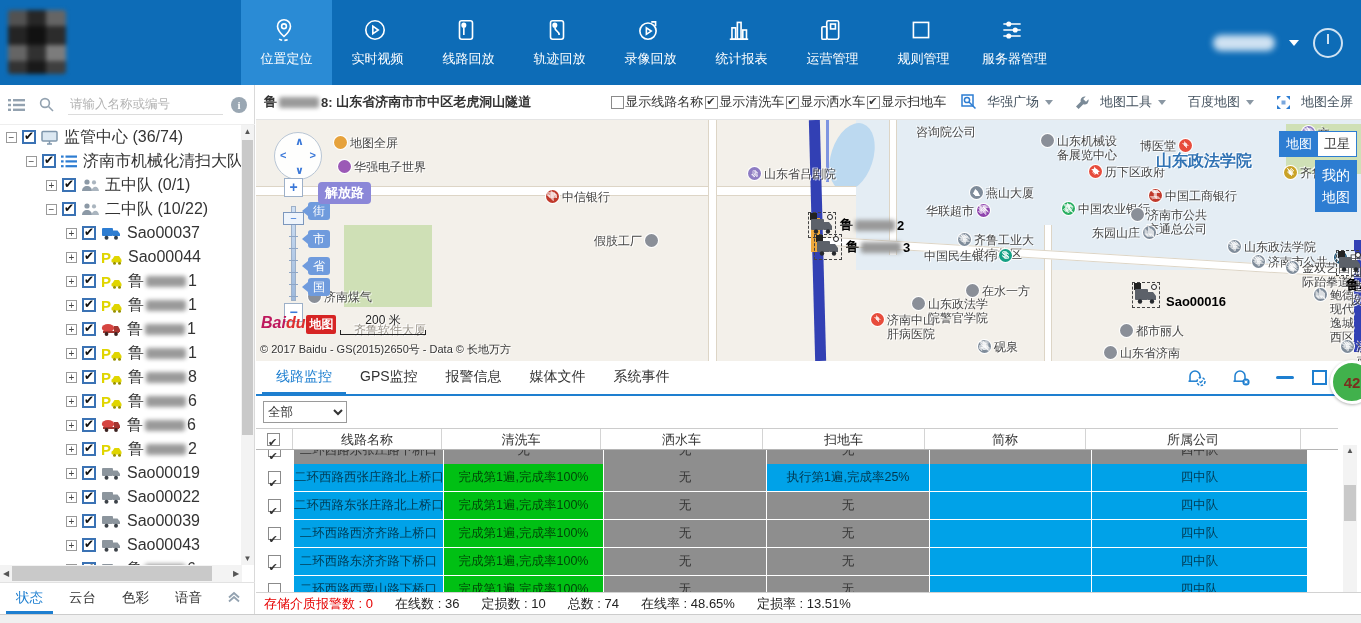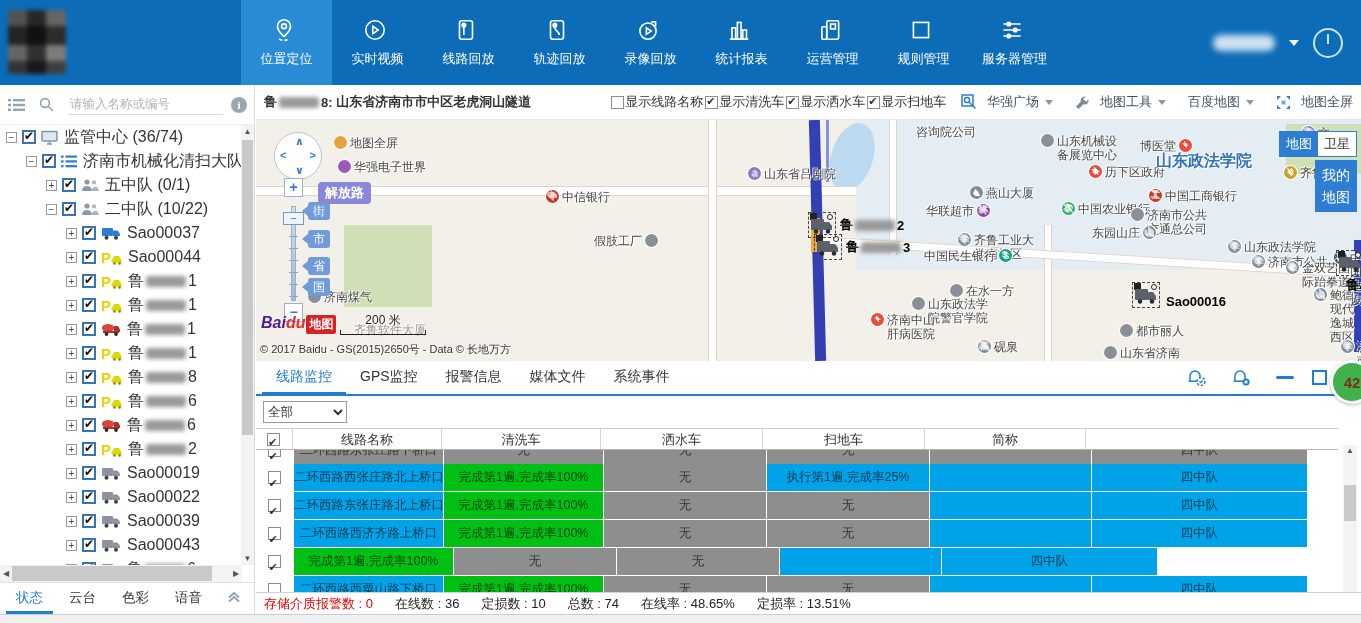--- a/index.html
+++ b/index.html
@@ -85,21 +85,21 @@
   .zbadge:before{content:"";position:absolute;left:-6px;top:4px;border-top:5px solid transparent;border-bottom:5px solid transparent;border-right:6px solid #6f9bdd;}
   .roadbadge{position:absolute;left:62px;top:62px;background:#8b87d8;color:#fff;font-size:13px;padding:2px 7px;border-radius:4px;font-weight:bold;}
   .viewtoggle{position:absolute;right:4px;top:11px;display:flex;border:1px solid #2d7dd2;background:#fff;}
   .vt{width:38px;height:24px;font-size:13px;text-align:center;line-height:24px;cursor:pointer;color:#333;background:#fff;}
   .vt.active{background:#2d7dd2;color:#fff;}
   .mymap{position:absolute;right:4px;top:40px;width:42px;height:52px;background:#2d7dd2;color:#fff;font-size:14px;text-align:center;line-height:22px;padding-top:4px;cursor:pointer;}
   .mapscale{position:absolute;left:84px;top:192px;width:86px;text-align:center;font-size:12px;color:#222;text-shadow:1px 1px 0 #fff;}
   .mapscale .bar{height:5px;border:1px solid #222;border-top:none;margin-top:1px;}
   .copyright{position:absolute;left:4px;top:222px;font-size:11px;color:#333;text-shadow:1px 1px 0 #fff;}
   .bdlogo{position:absolute;left:5px;top:194px;font-size:16px;font-weight:bold;font-style:italic;}
-  .bdlogo b{color:#4c1d95;}
+  .bdlogo b{color:#be185d;}
   .bdlogo s{color:#de2f2f;text-decoration:none;}
   .bdlogo .redbox{display:inline-block;background:#d62424;color:#fff;font-size:12px;font-style:normal;padding:1px 3px;border-radius:2px;margin-left:1px;}
 
   
   .panel-tabs{position:absolute;left:0;top:276px;width:1105px;height:35px;background:#fff;border-bottom:2px solid #1e7fd0;display:flex;align-items:center;padding-left:6px;}
   .ptab{padding:8px 14px 6px;font-size:14px;color:#333;cursor:pointer;border-bottom:3px solid transparent;}
   .ptab.active{color:#1e7fd0;border-bottom-color:#1e7fd0;}
   .ptools{margin-left:auto;display:flex;align-items:center;gap:18px;margin-right:34px;}
   .minus-ic{width:18px;height:3px;background:#1e7fd0;border-radius:2px;cursor:pointer;}
   .sq-ic{width:15px;height:15px;border:2px solid #1e7fd0;cursor:pointer;}
@@ -694,21 +694,21 @@
   <div class="mlabel" style="left:668px;top:129px">
     <span>中国民生银行</span><span class="micon" style="background:#16a085">S</span>
   </div>
   <div class="mlabel" style="left:996px;top:135px">
     <span class="micon" style="background:#7f8c9a">学</span><span>济南市公共</span>
   </div>
   <div class="mlabel" style="left:1030px;top:141px">
     <span class="micon" style="background:#7f8c9a">拳</span><span>金双艺国
 际跆拳道</span>
   </div>
-  <div class="mlabel" style="left:694px;top:164px">
+  <div class="mlabel" style="left:710px;top:164px">
     <span class="micon" style="background:#8a8f98"></span><span>在水一方</span>
   </div>
   <div class="mlabel" style="left:656px;top:177px">
     <span class="micon" style="background:#8a8f98"></span><span>山东政法学
 院警官学院</span>
   </div>
   <div class="mlabel" style="left:52px;top:170px">
     <span class="micon" style="background:#8a8f98"></span><span>济南煤气</span>
   </div>
   <div class="mlabel" style="left:615px;top:193px">
@@ -883,20 +883,21 @@
       <select id="filterSel"><option>全部</option></select>
     </div>
     <div class="ttable" id="ttable">
         <div class="thead">
   <span class="th" style="width:37px"><span class="mcb on" style="display:inline-block;margin-top:4px"></span></span>
   <span class="th" style="width:149px">线路名称</span>
           <span class="th" style="width:159px">清洗车</span>
           <span class="th" style="width:162px">洒水车</span>
           <span class="th" style="width:162px">扫地车</span>
           <span class="th" style="width:161px">简称</span>
+          <span class="th" style="width:215px">所属公司</span>
   <span class="th" style="width:34px;border-right:none"></span>
 </div>
         <div class="rowclip">
           <div class="trowt">
   <span class="td cbcell" style="width:37px">
               <span class="mcb on"></span>
             </span>
   <span class="td" style="width:149px;background:#8e8e8e">二环西路东张庄路下桥口</span>
             <span class="td" style="width:159px;background:#8e8e8e">无</span>
             <span class="td" style="width:162px;background:#8e8e8e">无</span>
@@ -939,20 +940,21 @@
           <span class="td" style="width:162px;background:#8e8e8e">无</span>
           <span class="td" style="width:162px;background:#8e8e8e">无</span>
           <span class="td" style="width:161px;background:#00a2e8"></span>
           <span class="td" style="width:215px;background:#00a2e8">四中队</span>
   <span class="td" style="width:34px;background:#fff"></span>
 </div>
         <div class="trowt">
   <span class="td cbcell" style="width:37px">
             <span class="mcb on"></span>
           </span>
+  <span class="td" style="width:149px;background:#00a2e8">二环西路东济齐路下桥口</span>
           <span class="td" style="width:159px;background:#00c014">完成第1遍,完成率100%</span>
           <span class="td" style="width:162px;background:#8e8e8e">无</span>
           <span class="td" style="width:162px;background:#8e8e8e">无</span>
           <span class="td" style="width:161px;background:#00a2e8"></span>
           <span class="td" style="width:215px;background:#00a2e8">四中队</span>
   <span class="td" style="width:34px;background:#fff"></span>
 </div>
         <div class="trowt">
   <span class="td cbcell" style="width:37px">
             <span class="mcb on"></span>

